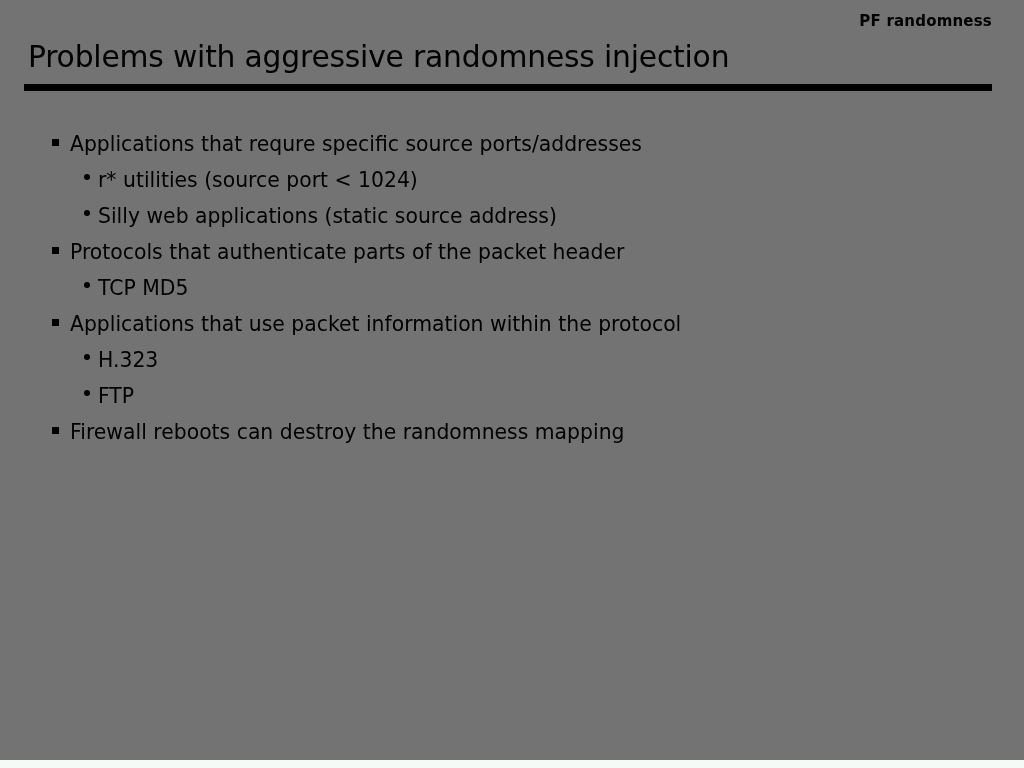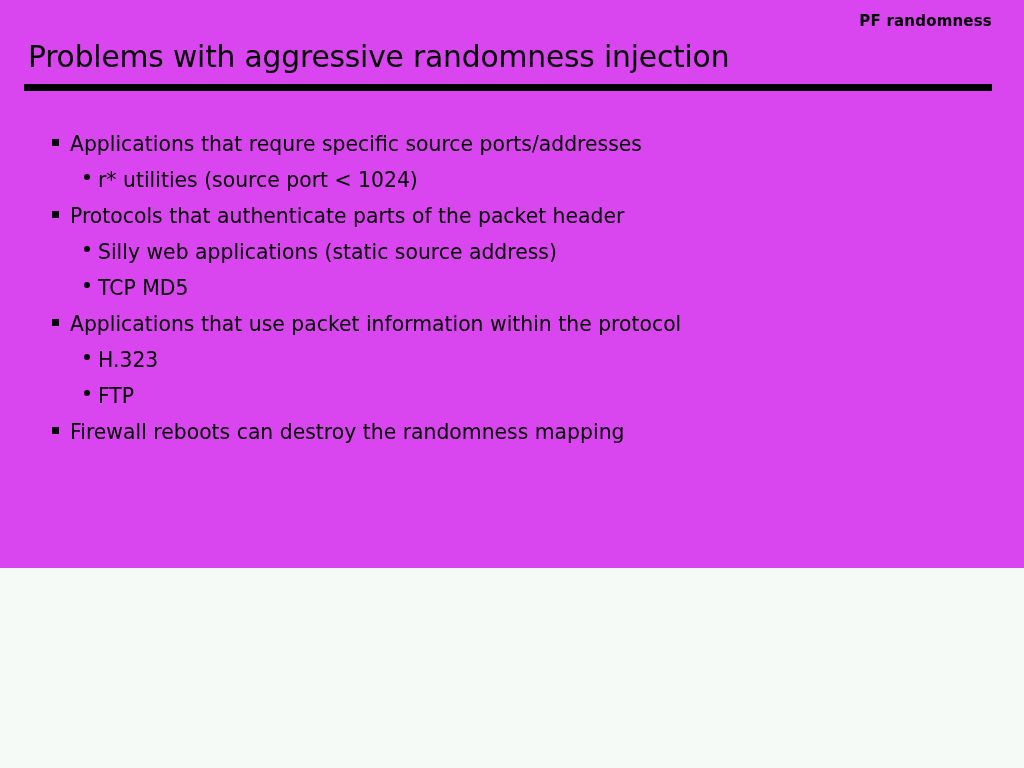--- a/index.html
+++ b/index.html
@@ -11,22 +11,22 @@
     width: 1024px;
     height: 768px;
     background: #f5faf6;
     font-family: "DejaVu Sans", sans-serif;
     color: #000000;
     overflow: hidden;
   }
   .slide {
     position: relative;
     width: 1024px;
-    height: 568px;
-    background: #d946ef;
+    height: 760px;
+    background: #737373;
   }
 
   
   .running-header {
     position: absolute;
     top: 12px;
     right: 32px;
     font-family: "DejaVu Sans", sans-serif;
     font-size: 15px;
     font-weight: 600;
@@ -131,27 +131,27 @@
 
   <div class="body">
       <div class="bullet-row lvl1">
         <span class="marker square"></span>
         <span class="bullet-text">Applications that requre specific source ports/addresses</span>
       </div>
       <div class="bullet-row lvl2">
         <span class="marker dot"></span>
         <span class="bullet-text">r* utilities (source port &lt; 1024)</span>
       </div>
+      <div class="bullet-row lvl2">
+        <span class="marker dot"></span>
+        <span class="bullet-text">Silly web applications (static source address)</span>
+      </div>
       <div class="bullet-row lvl1">
         <span class="marker square"></span>
         <span class="bullet-text">Protocols that authenticate parts of the packet header</span>
-      </div>
-      <div class="bullet-row lvl2">
-        <span class="marker dot"></span>
-        <span class="bullet-text">Silly web applications (static source address)</span>
       </div>
       <div class="bullet-row lvl2">
         <span class="marker dot"></span>
         <span class="bullet-text">TCP MD5</span>
       </div>
       <div class="bullet-row lvl1">
         <span class="marker square"></span>
         <span class="bullet-text">Applications that use packet information within the protocol</span>
       </div>
       <div class="bullet-row lvl2">

